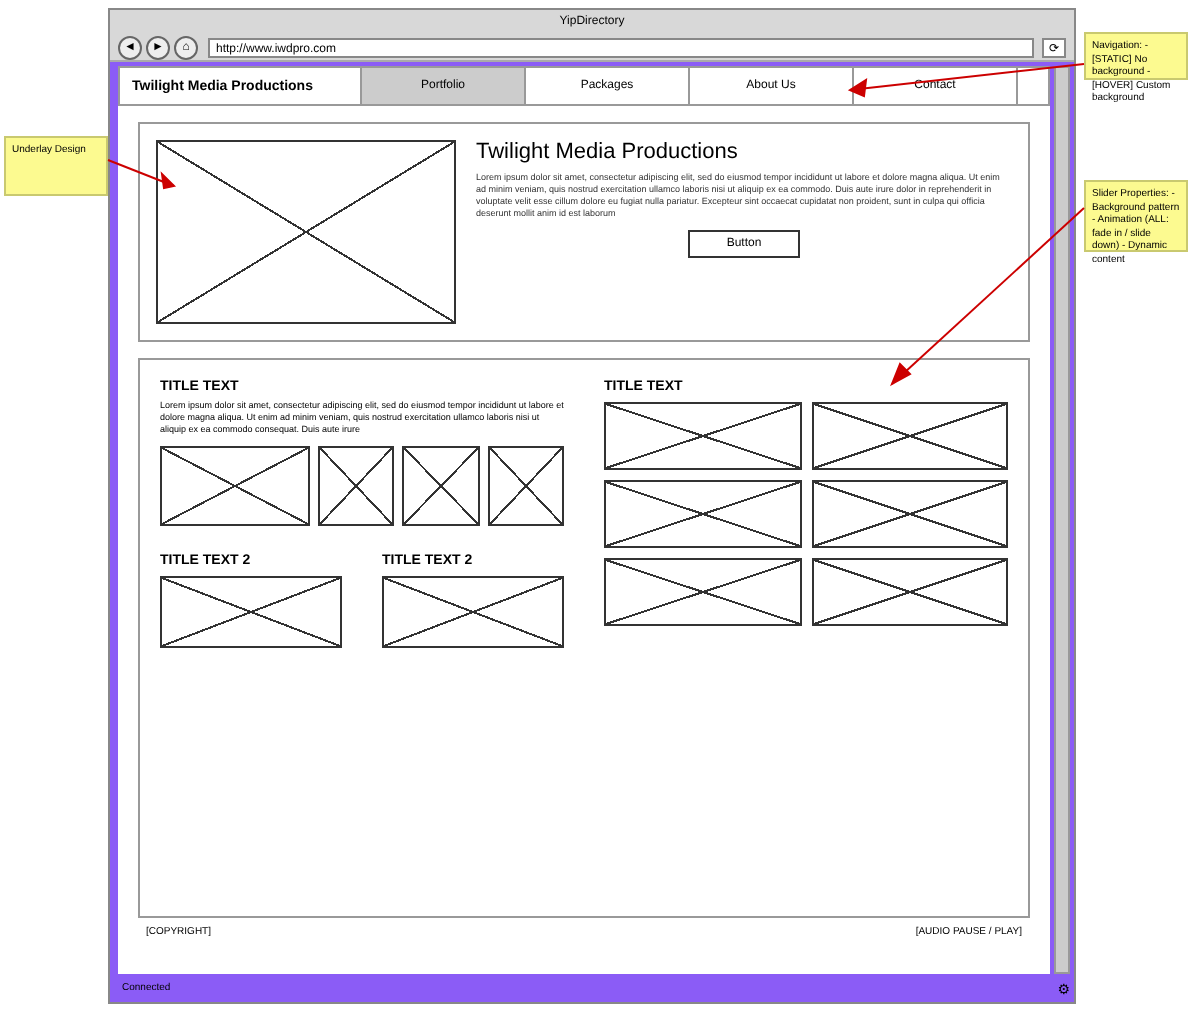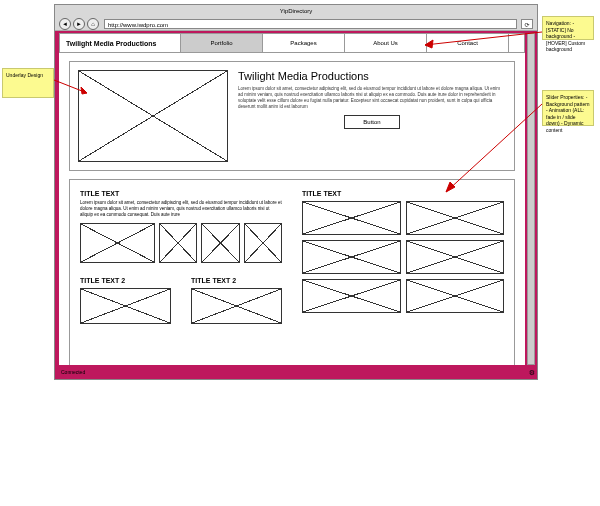--- a/index.html
+++ b/index.html
@@ -1,17 +1,17 @@
 <!DOCTYPE html>
 <html><head>
 <meta charset="utf-8">
 <style>
 *{box-sizing:border-box;margin:0;padding:0;font-family:Arial,sans-serif}
 body{background:#fff;width:600px;height:506px;position:relative;overflow:hidden}
-.browser{position:absolute;left:54px;top:4px;width:484px;height:376px;background:#be185d;border:1px solid #888}
+.browser{position:absolute;left:54px;top:4px;width:484px;height:498px;background:#8b5cf6;border:1px solid #888}
 .titlebar{height:12px;background:#d8d8d8;font-size:6px;text-align:center;line-height:12px}
 .toolbar{height:14px;background:#d8d8d8;display:flex;align-items:center;padding:0 4px;gap:2px;border-bottom:1px solid #aaa}
 .tbtn{width:12px;height:12px;border:1px solid #666;border-radius:50%;background:#eee;display:flex;align-items:center;justify-content:center;font-size:6px;cursor:pointer}
 .url{flex:1;height:10px;border:1px solid #888;background:#fff;font-size:6px;padding:0 3px;line-height:10px;margin-left:3px}
 .reload{width:12px;height:10px;border:1px solid #888;background:#fff;margin-left:2px;font-size:6px;text-align:center;line-height:10px;cursor:pointer}
 .viewport{position:absolute;left:4px;top:28px;right:12px;bottom:14px;background:#fff;overflow:hidden}
 .scrollbar{position:absolute;right:2px;top:28px;bottom:14px;width:8px;background:#ccc;border:1px solid #999}
 .status{position:absolute;left:4px;right:4px;bottom:2px;height:10px;font-size:5px;line-height:10px;display:flex;justify-content:space-between;padding:0 2px}
 .header{height:20px;border:1px solid #999;display:flex}
 .logo{width:120px;display:flex;align-items:center;padding-left:6px;font-size:7px;font-weight:bold}

